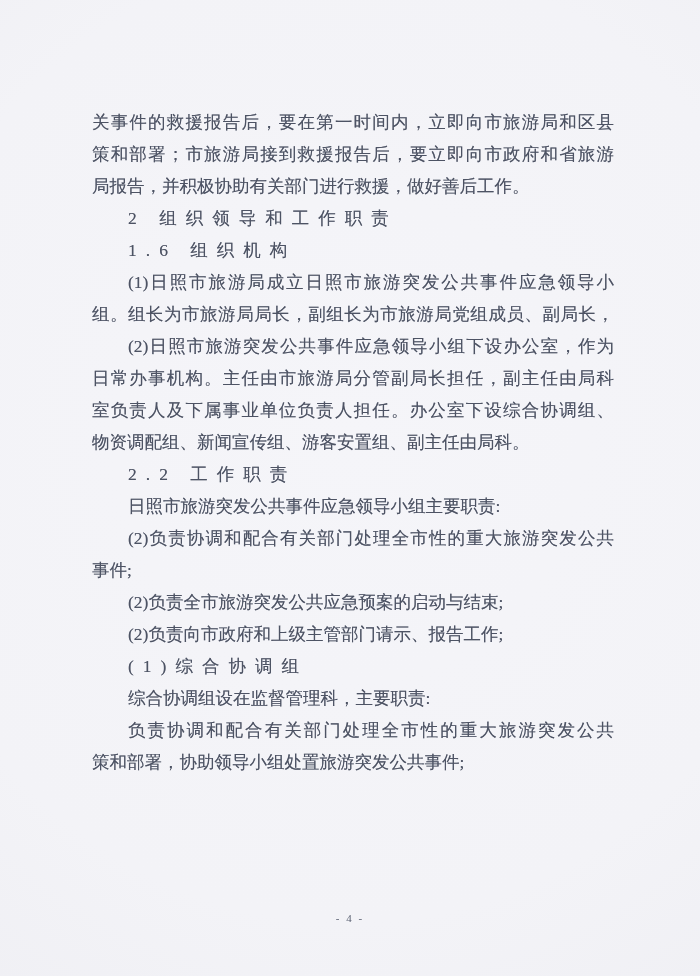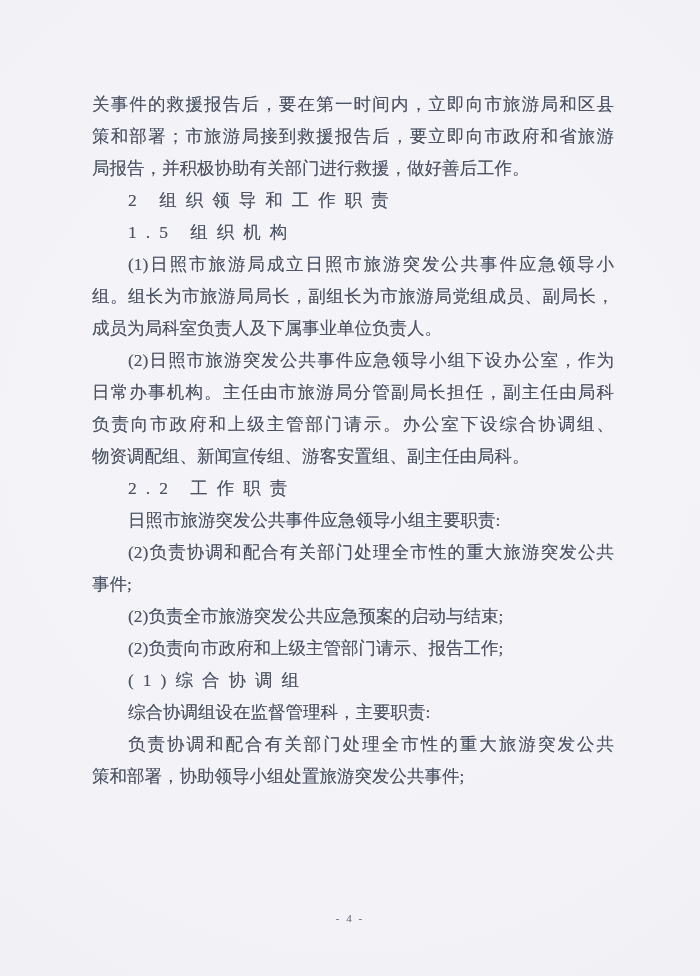--- a/index.html
+++ b/index.html
@@ -15,21 +15,21 @@
   }
   .paper {
     position: absolute;
     inset: 0;
     background:
       radial-gradient(ellipse 120% 90% at 50% 45%, #f5f5f9 0%, #f3f3f7 55%, #ececf1 100%);
   }
   .doc-body {
     position: absolute;
     left: 92px;
-    top: 88px;
+    top: 106px;
     width: 522px;
   }
   .line {
     height: 32px;
     line-height: 32px;
     font-size: 17.5px;
     color: #4d5364;
     white-space: nowrap;
     text-shadow: 0 0 0.6px rgba(77, 83, 100, 0.55);
   }
@@ -59,27 +59,26 @@
 </style>
 </head>
 <body>
 
 <div class="paper">
   <div class="doc-body">
       <div class="line justify">关事件的救援报告后，要在第一时间内，立即向市旅游局和区县</div>
       <div class="line justify">策和部署；市旅游局接到救援报告后，要立即向市政府和省旅游</div>
       <div class="line">局报告，并积极协助有关部门进行救援，做好善后工作。</div>
       <div class="line indent wide">2 组织领导和工作职责</div>
-      <div class="line indent wide">1.5 组织机构</div>
+      <div class="line indent wide">1.6 组织机构</div>
       <div class="line indent justify">(1)日照市旅游局成立日照市旅游突发公共事件应急领导小</div>
       <div class="line justify">组。组长为市旅游局局长，副组长为市旅游局党组成员、副局长，</div>
-      <div class="line">成员为局科室负责人及下属事业单位负责人。</div>
       <div class="line indent justify">(2)日照市旅游突发公共事件应急领导小组下设办公室，作为</div>
       <div class="line justify">日常办事机构。主任由市旅游局分管副局长担任，副主任由局科</div>
-      <div class="line justify">负责向市政府和上级主管部门请示。办公室下设综合协调组、</div>
+      <div class="line justify">室负责人及下属事业单位负责人担任。办公室下设综合协调组、</div>
       <div class="line">物资调配组、新闻宣传组、游客安置组、副主任由局科。</div>
       <div class="line indent wide">2.2 工作职责</div>
       <div class="line indent">日照市旅游突发公共事件应急领导小组主要职责:</div>
       <div class="line indent justify">(2)负责协调和配合有关部门处理全市性的重大旅游突发公共</div>
       <div class="line">事件;</div>
       <div class="line indent">(2)负责全市旅游突发公共应急预案的启动与结束;</div>
       <div class="line indent">(2)负责向市政府和上级主管部门请示、报告工作;</div>
       <div class="line indent wide">(1)综合协调组</div>
       <div class="line indent">综合协调组设在监督管理科，主要职责:</div>
       <div class="line indent justify">负责协调和配合有关部门处理全市性的重大旅游突发公共</div>

